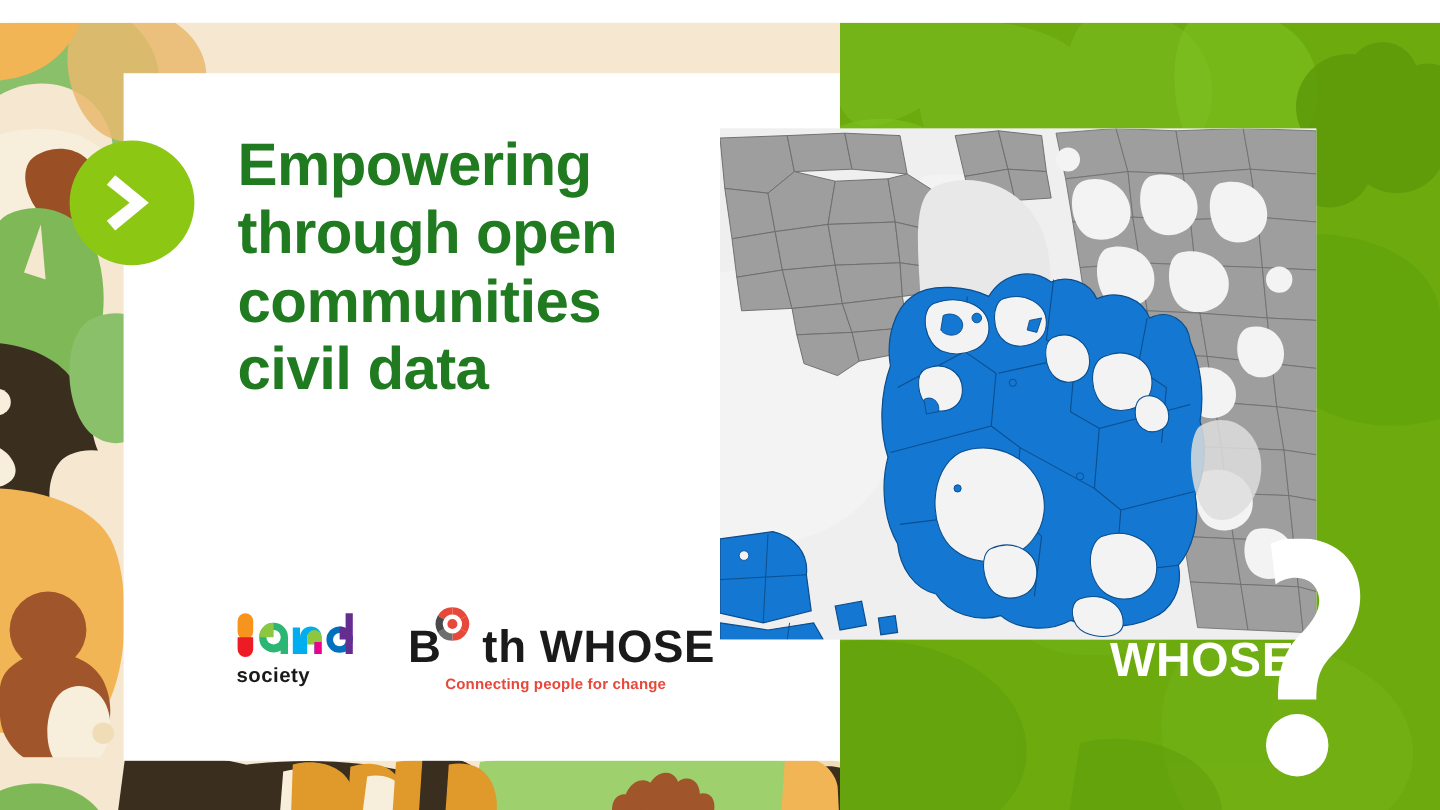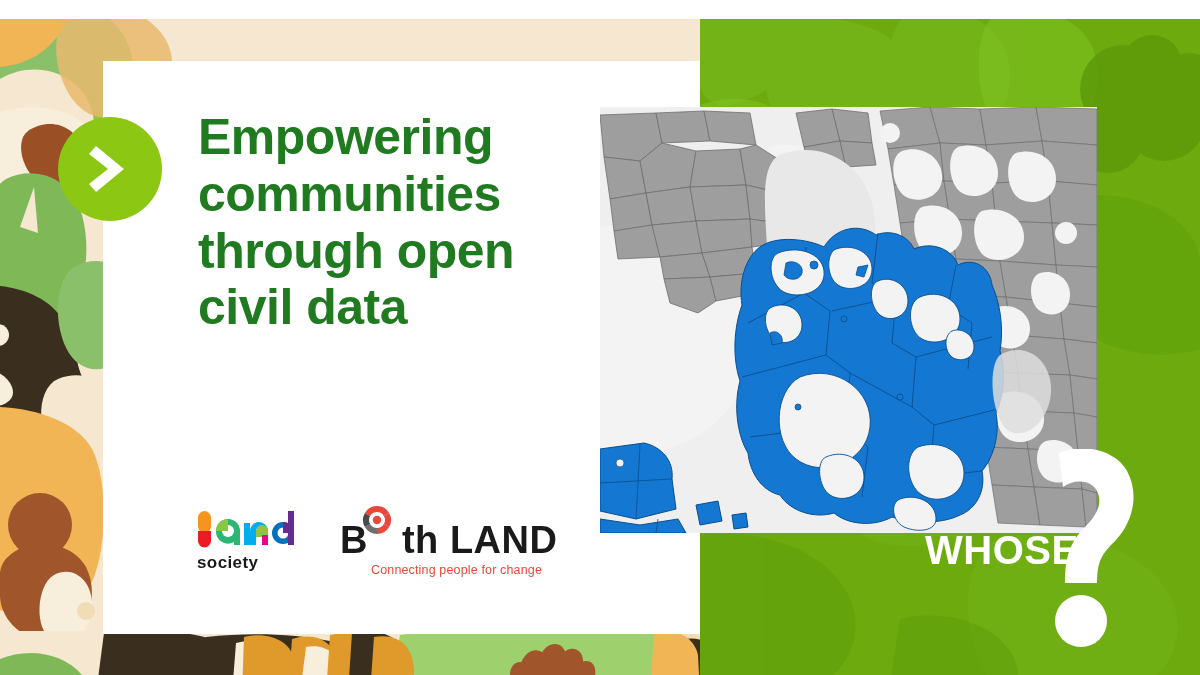--- a/index.html
+++ b/index.html
@@ -51,21 +51,21 @@
   .be-logo{position:absolute;left:144px;top:0px;width:250px;height:78px;}
   .be-mark{position:absolute;left:22px;top:0px;}
   .be-word{
     position:absolute;left:0;top:14px;
     font-size:38px;font-weight:700;color:#1A1A1A;letter-spacing:0.5px;
     white-space:nowrap;
   }
   .be-word .gapo{display:inline-block;width:34px;}
   .be-tag{
     position:absolute;left:31px;top:58px;
-    font-size:12.5px;color:#E8483A;font-weight:400;letter-spacing:0.15px;
+    font-size:12.5px;color:#E8483A;font-weight:700;letter-spacing:0.15px;
     white-space:nowrap;
   }
 
   
   .map-box{position:absolute;left:600px;top:88px;width:497px;height:426px;overflow:hidden;background:#EFEFEF;}
   .map-box svg{display:block;}
 
   
   .wl-logo{position:absolute;left:925px;top:430px;width:210px;height:210px;}
   .wl-qmark{position:absolute;left:128px;top:0px;}
@@ -187,22 +187,22 @@
   <div class="white-card"></div>
 
   <div class="arrow-badge">
     <svg width="44" height="52" viewBox="0 0 44 52">
       <path d="M8,3 L36,26 L8,49 L1,41 L20,26 L1,11 Z" fill="#FFFFFF"></path>
     </svg>
   </div>
 
   <div class="headline">
     <span class="ln">Empowering</span>
+    <span class="ln">through open</span>
     <span class="ln">communities</span>
-    <span class="ln">through open</span>
     <span class="ln">civil data</span>
   </div>
 
   <div class="logo-row">
 
     <div class="land-logo">
       <svg width="118" height="44" viewBox="0 0 118 44">
 
         <rect x="2" y="2" width="13" height="22" rx="6.5" fill="#F7941E"></rect>
         <path d="M2,22 h13 v10 a6.5,6.5 0 0 1 -13,0 Z" fill="#ED1C24"></path>
@@ -228,21 +228,21 @@
     <div class="be-logo">
       <svg class="be-mark" width="30" height="30" viewBox="0 0 30 30">
         <path d="M15,1 a14,14 0 0 1 12.1,7 l-5.2,3 a8,8 0 0 0 -6.9,-4 Z" fill="#E8483A"></path>
         <path d="M27.1,8 a14,14 0 0 1 0,14 l-5.2,-3 a8,8 0 0 0 0,-8 Z" fill="#E8483A"></path>
         <path d="M27.1,22 a14,14 0 0 1 -12.1,7 l0,-6 a8,8 0 0 0 6.9,-4 Z" fill="#E8483A"></path>
         <path d="M15,29 a14,14 0 0 1 -12.1,-7 l5.2,-3 a8,8 0 0 0 6.9,4 Z" fill="#6E6E6E"></path>
         <path d="M2.9,22 a14,14 0 0 1 0,-14 l5.2,3 a8,8 0 0 0 0,8 Z" fill="#4A4A4A"></path>
         <path d="M2.9,8 a14,14 0 0 1 12.1,-7 l0,6 a8,8 0 0 0 -6.9,4 Z" fill="#E8483A"></path>
         <circle cx="15" cy="15" r="4.2" fill="#E8483A"></circle>
       </svg>
-      <div class="be-word"><span>B</span><span class="gapo"></span><span>th LAND</span></div>
+      <div class="be-word"><span>B</span><span class="gapo"></span><span>th WHOSE</span></div>
       <div class="be-tag">Connecting people for change</div>
     </div>
   </div>
 
   <div class="map-box">
     <svg width="497" height="426" viewBox="0 0 497 426">
       <rect x="0" y="0" width="497" height="426" fill="#EFEFEF"></rect>
 
       <path d="M0,120 C60,110 120,140 150,180 C176,214 150,300 96,330 C46,358 0,344 0,344 Z" fill="#F3F3F3"></path>
       <path d="M170,40 C220,30 260,60 268,110 C276,164 244,200 200,196 C158,192 140,60 170,40 Z" fill="#F3F3F3"></path>

